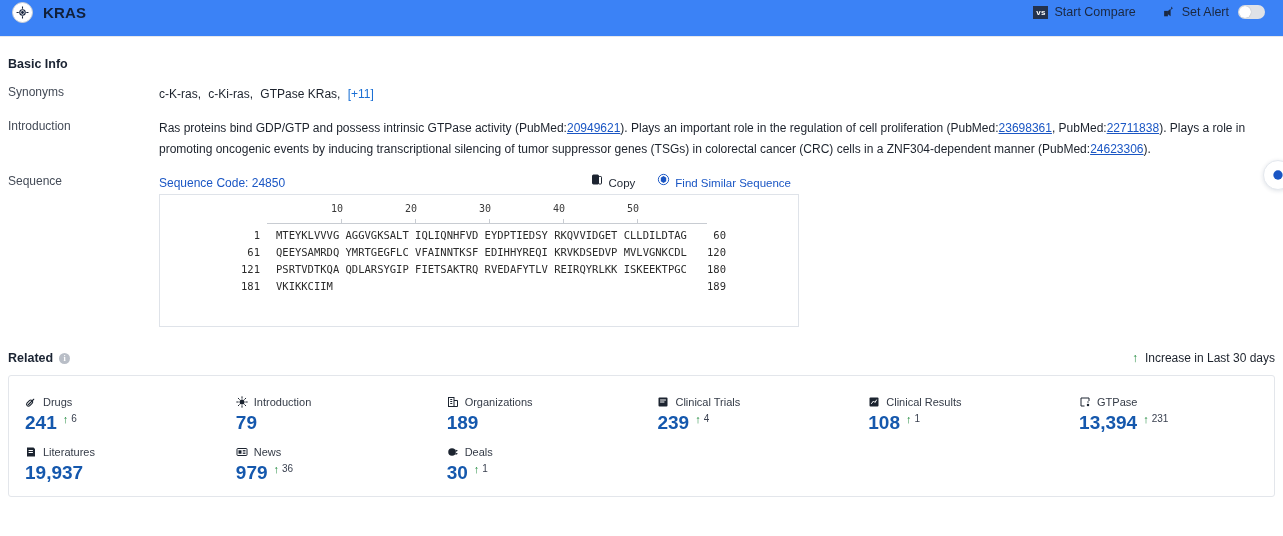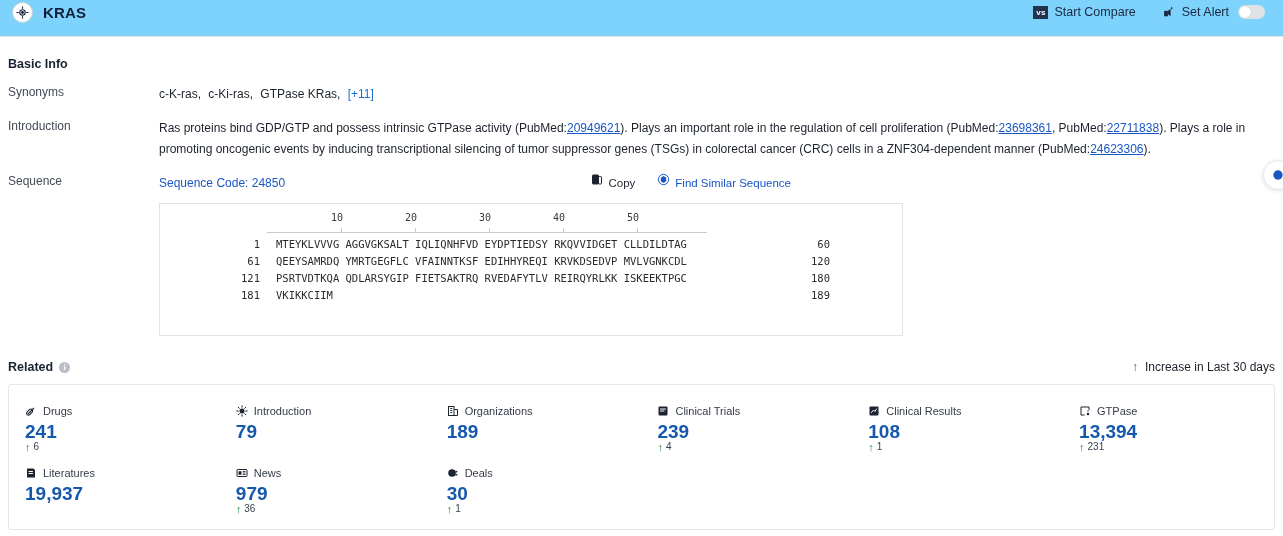--- a/index.html
+++ b/index.html
@@ -13,21 +13,21 @@
     overflow:hidden;
     position:relative;
   }
 
   
   .topbar{
     height:37px; width:100%;
     display:flex; align-items:center;
     border-bottom:1px solid #e6e8ec;
     padding:0 12px 12px 12px;
-    background:#7dd3fc;
+    background:#3b82f6;
   }
   .brand{ display:flex; align-items:center; gap:10px; }
   .brand-icon{
     width:21px;height:21px;border-radius:50%;
     border:1px solid #c9ced6;
     display:flex;align-items:center;justify-content:center;
     background:#fff;
   }
   .brand-title{ font-size:15px; font-weight:bold; color:#11203a; letter-spacing:.2px;}
   .topbar-right{ margin-left:auto; display:flex; align-items:center; gap:26px; padding-right:6px;}
@@ -71,22 +71,21 @@
 
   
   .seq-head{ display:flex; align-items:center;gap:12px; }
   .seq-code{ color:#1a56c4; font-size:12px; cursor:pointer;}
   .seq-actions{ margin-left:auto; display:flex; align-items:center; gap:22px; padding-right:484px;}
   .seq-act{ display:flex;align-items:flex-start;gap:5px;cursor:pointer;font-size:11.5px;}
   .seq-act.copy{ color:#1c2430; }
   .seq-act.find{ color:#1a56c4; }
 
   .seq-box{
-    margin-top:9px;
-    width:744px;
+    width:640px;
     height:133px;
     border:1px solid #dfe3e9;
     background:#fff;
     position:relative;
   }
   .seq-inner{
     font-family:"DejaVu Sans Mono", monospace;
     font-size:10.5px;
     color:#2b2b2b;
     padding:13px 0 0 0;
@@ -121,21 +120,21 @@
     border:1px solid #e3e6eb;
     border-radius:3px;
     padding:14px 0 6px 0;
     display:flex; flex-wrap:wrap;
     background:#fff;
   }
   .card{ width:16.666%; padding:6px 0 8px 16px; }
   .card-head{ display:flex; align-items:flex-end; gap:6px; }
   .card-label{ font-size:11px; color:#343b47; }
   .card-val{
-    margin-top:5px; display:flex; align-items:flex-start; flex-direction:column;
+    margin-top:5px; display:flex; align-items:flex-start; gap:6px;
   }
   .card-num{ font-size:19px; font-weight:bold; color:#1558ad; line-height:1; }
   .delta{ display:flex; align-items:flex-start; gap:3px; padding-top:1px; }
   .delta .a{ color:#1f8a3c; font-weight:bold; font-size:11px; line-height:1;}
   .delta .n{ color:#3a4150; font-size:10px; line-height:1;}
 
   
   .side-fab{
     position:absolute; right:-10px; top:160px;
     width:30px;height:30px;border-radius:50%;

